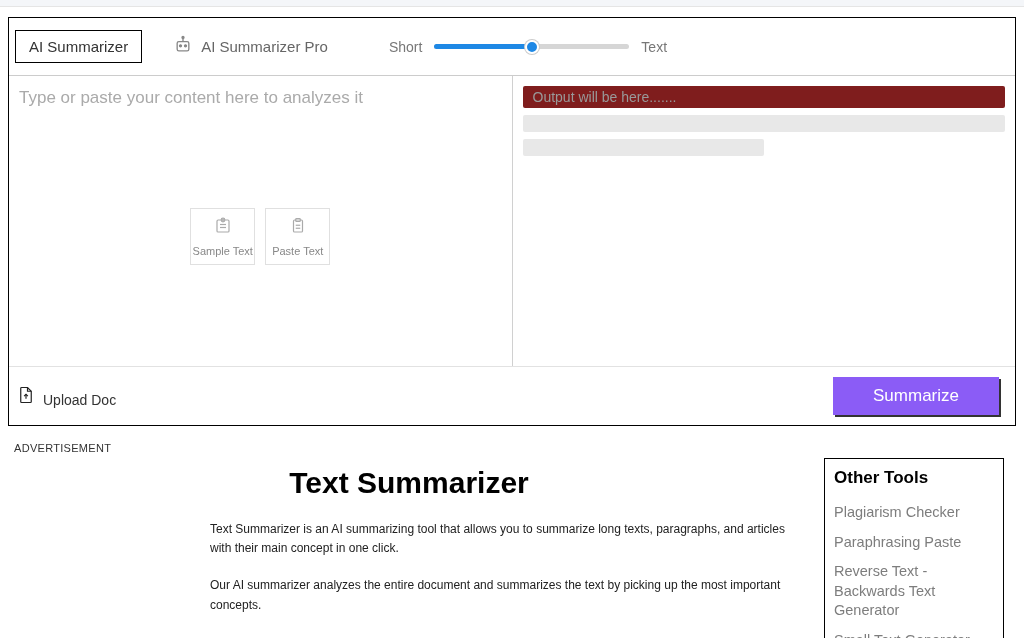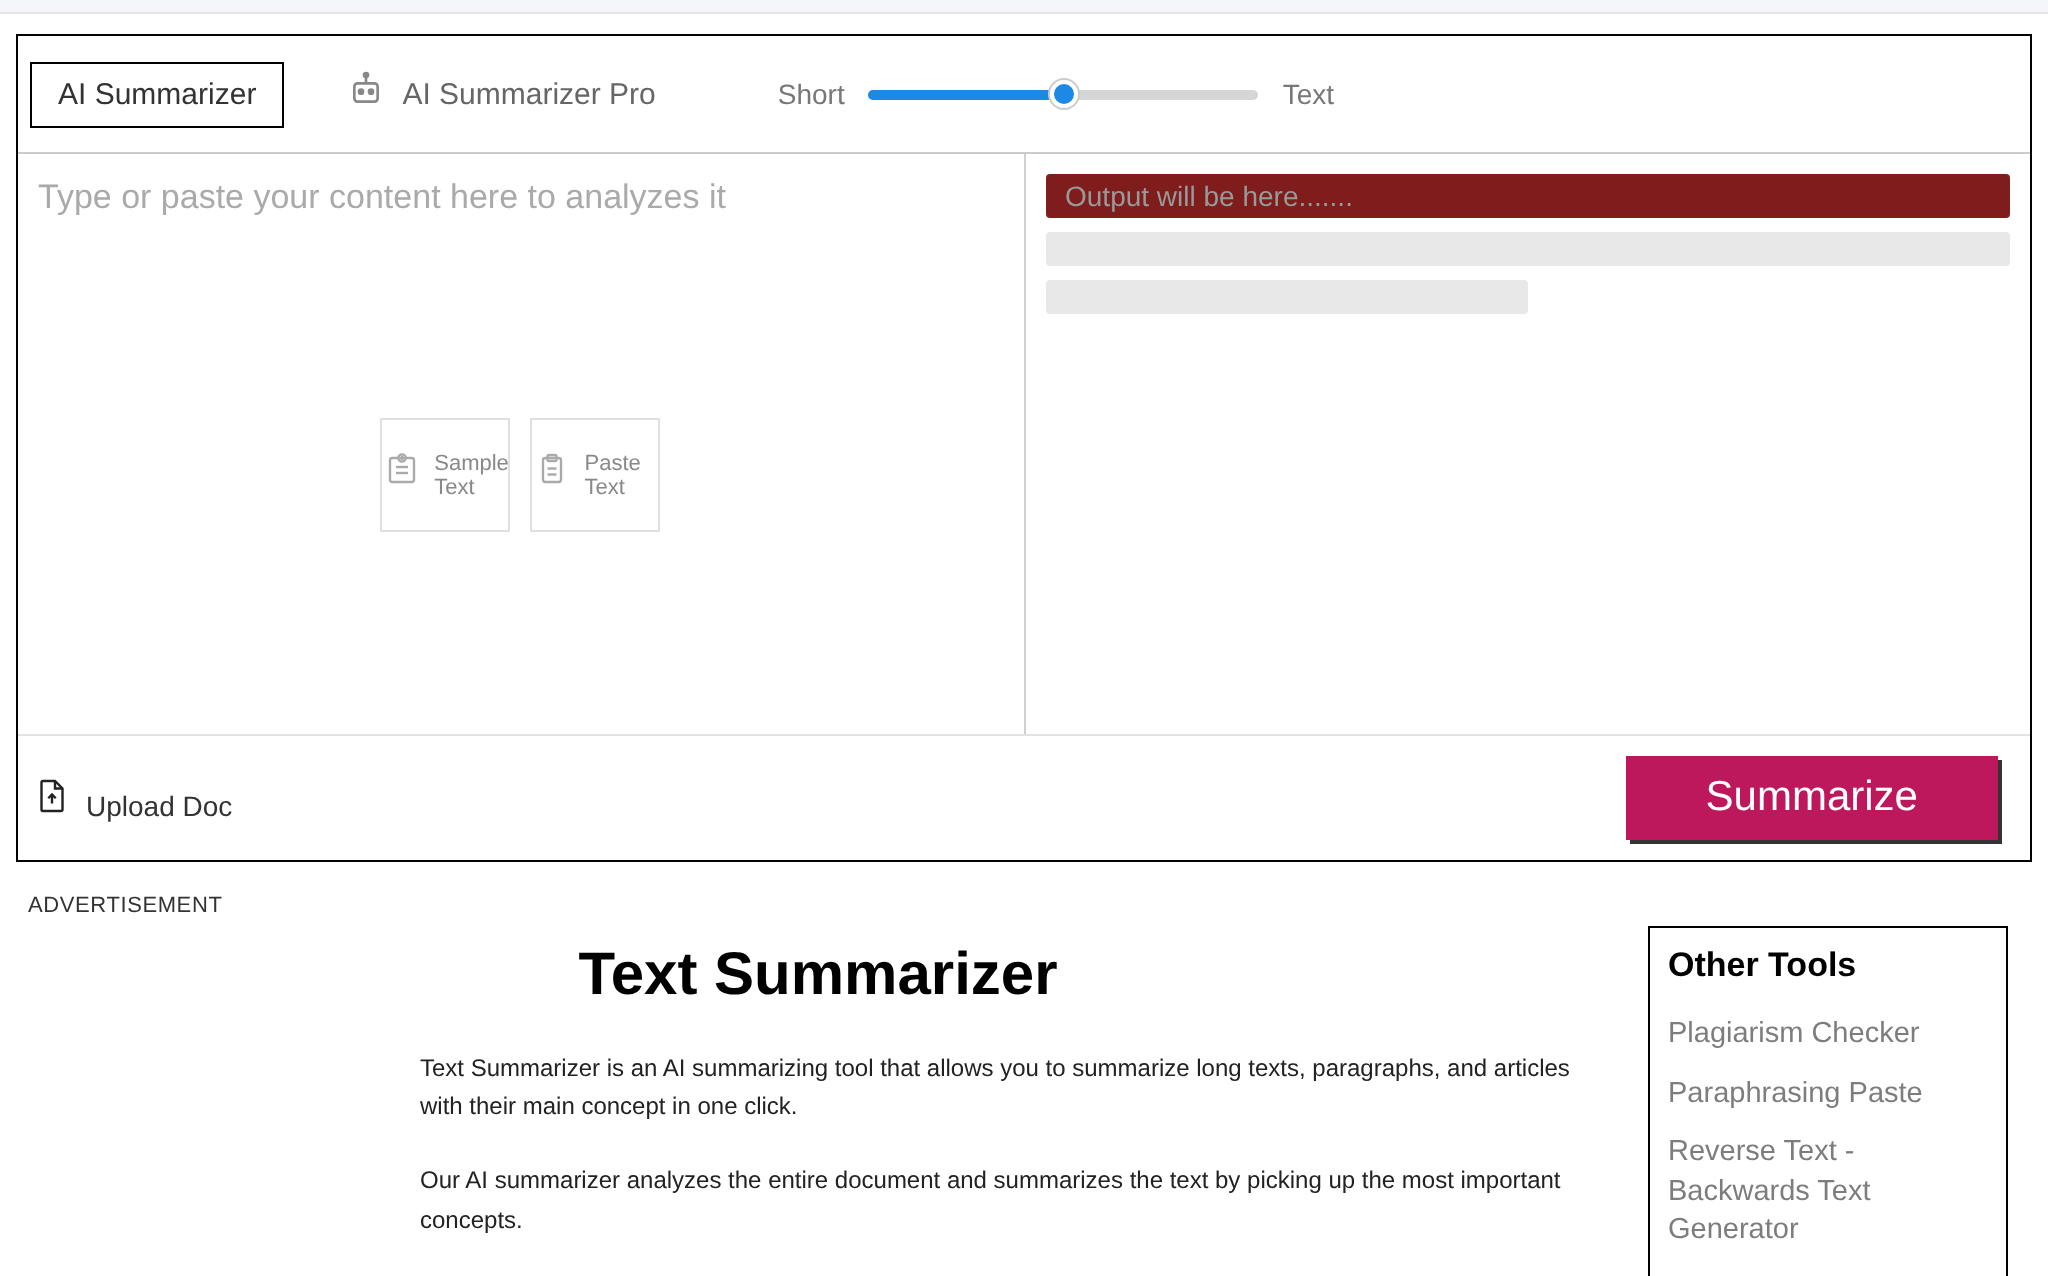--- a/index.html
+++ b/index.html
@@ -16,32 +16,32 @@
     .slider-label { font-size: 14px; color: #777; }
     .slider { width: 195px; height: 12px; display: flex; align-items: center; position: relative; }
     .slider-track { width: 100%; height: 5px; background: #d6d6d6; border-radius: 4px; overflow: hidden; }
     .slider-fill { height: 100%; background: #1e88e5; width: 50%; }
     .slider-thumb { position: absolute; left: 50%; transform: translateX(-50%); width: 14px; height: 14px; background: #1e88e5; border-radius: 50%; border: 2px solid #fff; box-shadow: 0 0 0 1px #ccc; }
     .panes { display: flex; height: 290px; }
     .pane-left { flex: 1; padding: 12px 10px; position: relative; border-right: 1px solid #d0d0d0; }
     .pane-right { flex: 1; padding: 10px 10px; }
     .placeholder-text { color: #aaa; font-size: 17px; }
     .helper-btns { position: absolute; top: 132px; left: 50%; transform: translateX(-50%); display: flex; gap: 10px; }
-    .helper-btn { width: 65px; height: 57px; border: 1px solid #e0e0e0; display: flex; flex-direction: row; align-items: center; justify-content: center; gap: 6px; cursor: pointer; }
+    .helper-btn { width: 65px; height: 57px; border: 1px solid #e0e0e0; display: flex; flex-direction: column; align-items: center; justify-content: center; gap: 6px; cursor: pointer; }
     .helper-btn svg { width: 20px; height: 18px; }
     .helper-btn-label { font-size: 11px; color: #888; }
     .out-placeholder { color: #999; font-size: 14px; background: #7f1d1d; padding: 3px 10px; border-radius: 2px; margin-bottom: 7px; }
     .skel { background: #e8e8e8; height: 17px; border-radius: 2px; margin-bottom: 7px; }
     .skel.w1 { width: 100%; }
     .skel.w2 { width: 50%; }
     .bottom-row { display: flex; align-items: center; padding: 10px 8px; border-top: 1px solid #e2e2e2; }
     .upload { display: flex; align-items: flex-end; gap: 8px; font-size: 14px; color: #333; cursor: pointer; }
     .upload svg { width: 18px; height: 20px; }
     .summarize-wrap { margin-left: auto; margin-right: 8px; }
-    .summarize-btn { background: #be185d; color: #fff; border: none; padding: 9px 40px; font-size: 21px; cursor: pointer; box-shadow: 2px 2px 0 #333; }
+    .summarize-btn { background: #8b5cf6; color: #fff; border: none; padding: 9px 40px; font-size: 17px; cursor: pointer; box-shadow: 2px 2px 0 #333; }
     .ad-label { font-size: 11px; color: #333; padding: 16px 0 0 14px; letter-spacing: 0.3px; }
     .content-row { display: flex; padding: 4px 20px 0 20px; gap: 26px; }
     .main-col { flex: 1; }
     .page-title { font-size: 30px; font-weight: 700; text-align: center; margin: 8px 0 20px 0; }
     .para { font-size: 12px; line-height: 1.6; color: #222; margin: 0 0 18px 0; padding: 0 0 0 190px; max-width: 790px; }
     .side-col { width: 180px; border: 1px solid #000; padding: 9px 9px; align-self: flex-start; }
     .side-title { font-size: 17px; font-weight: 700; margin-bottom: 10px; }
     .side-link { font-size: 14.5px; color: #7d7d7d; padding: 5px 0; cursor: pointer; line-height: 1.35; }
   </style>
 </head>

